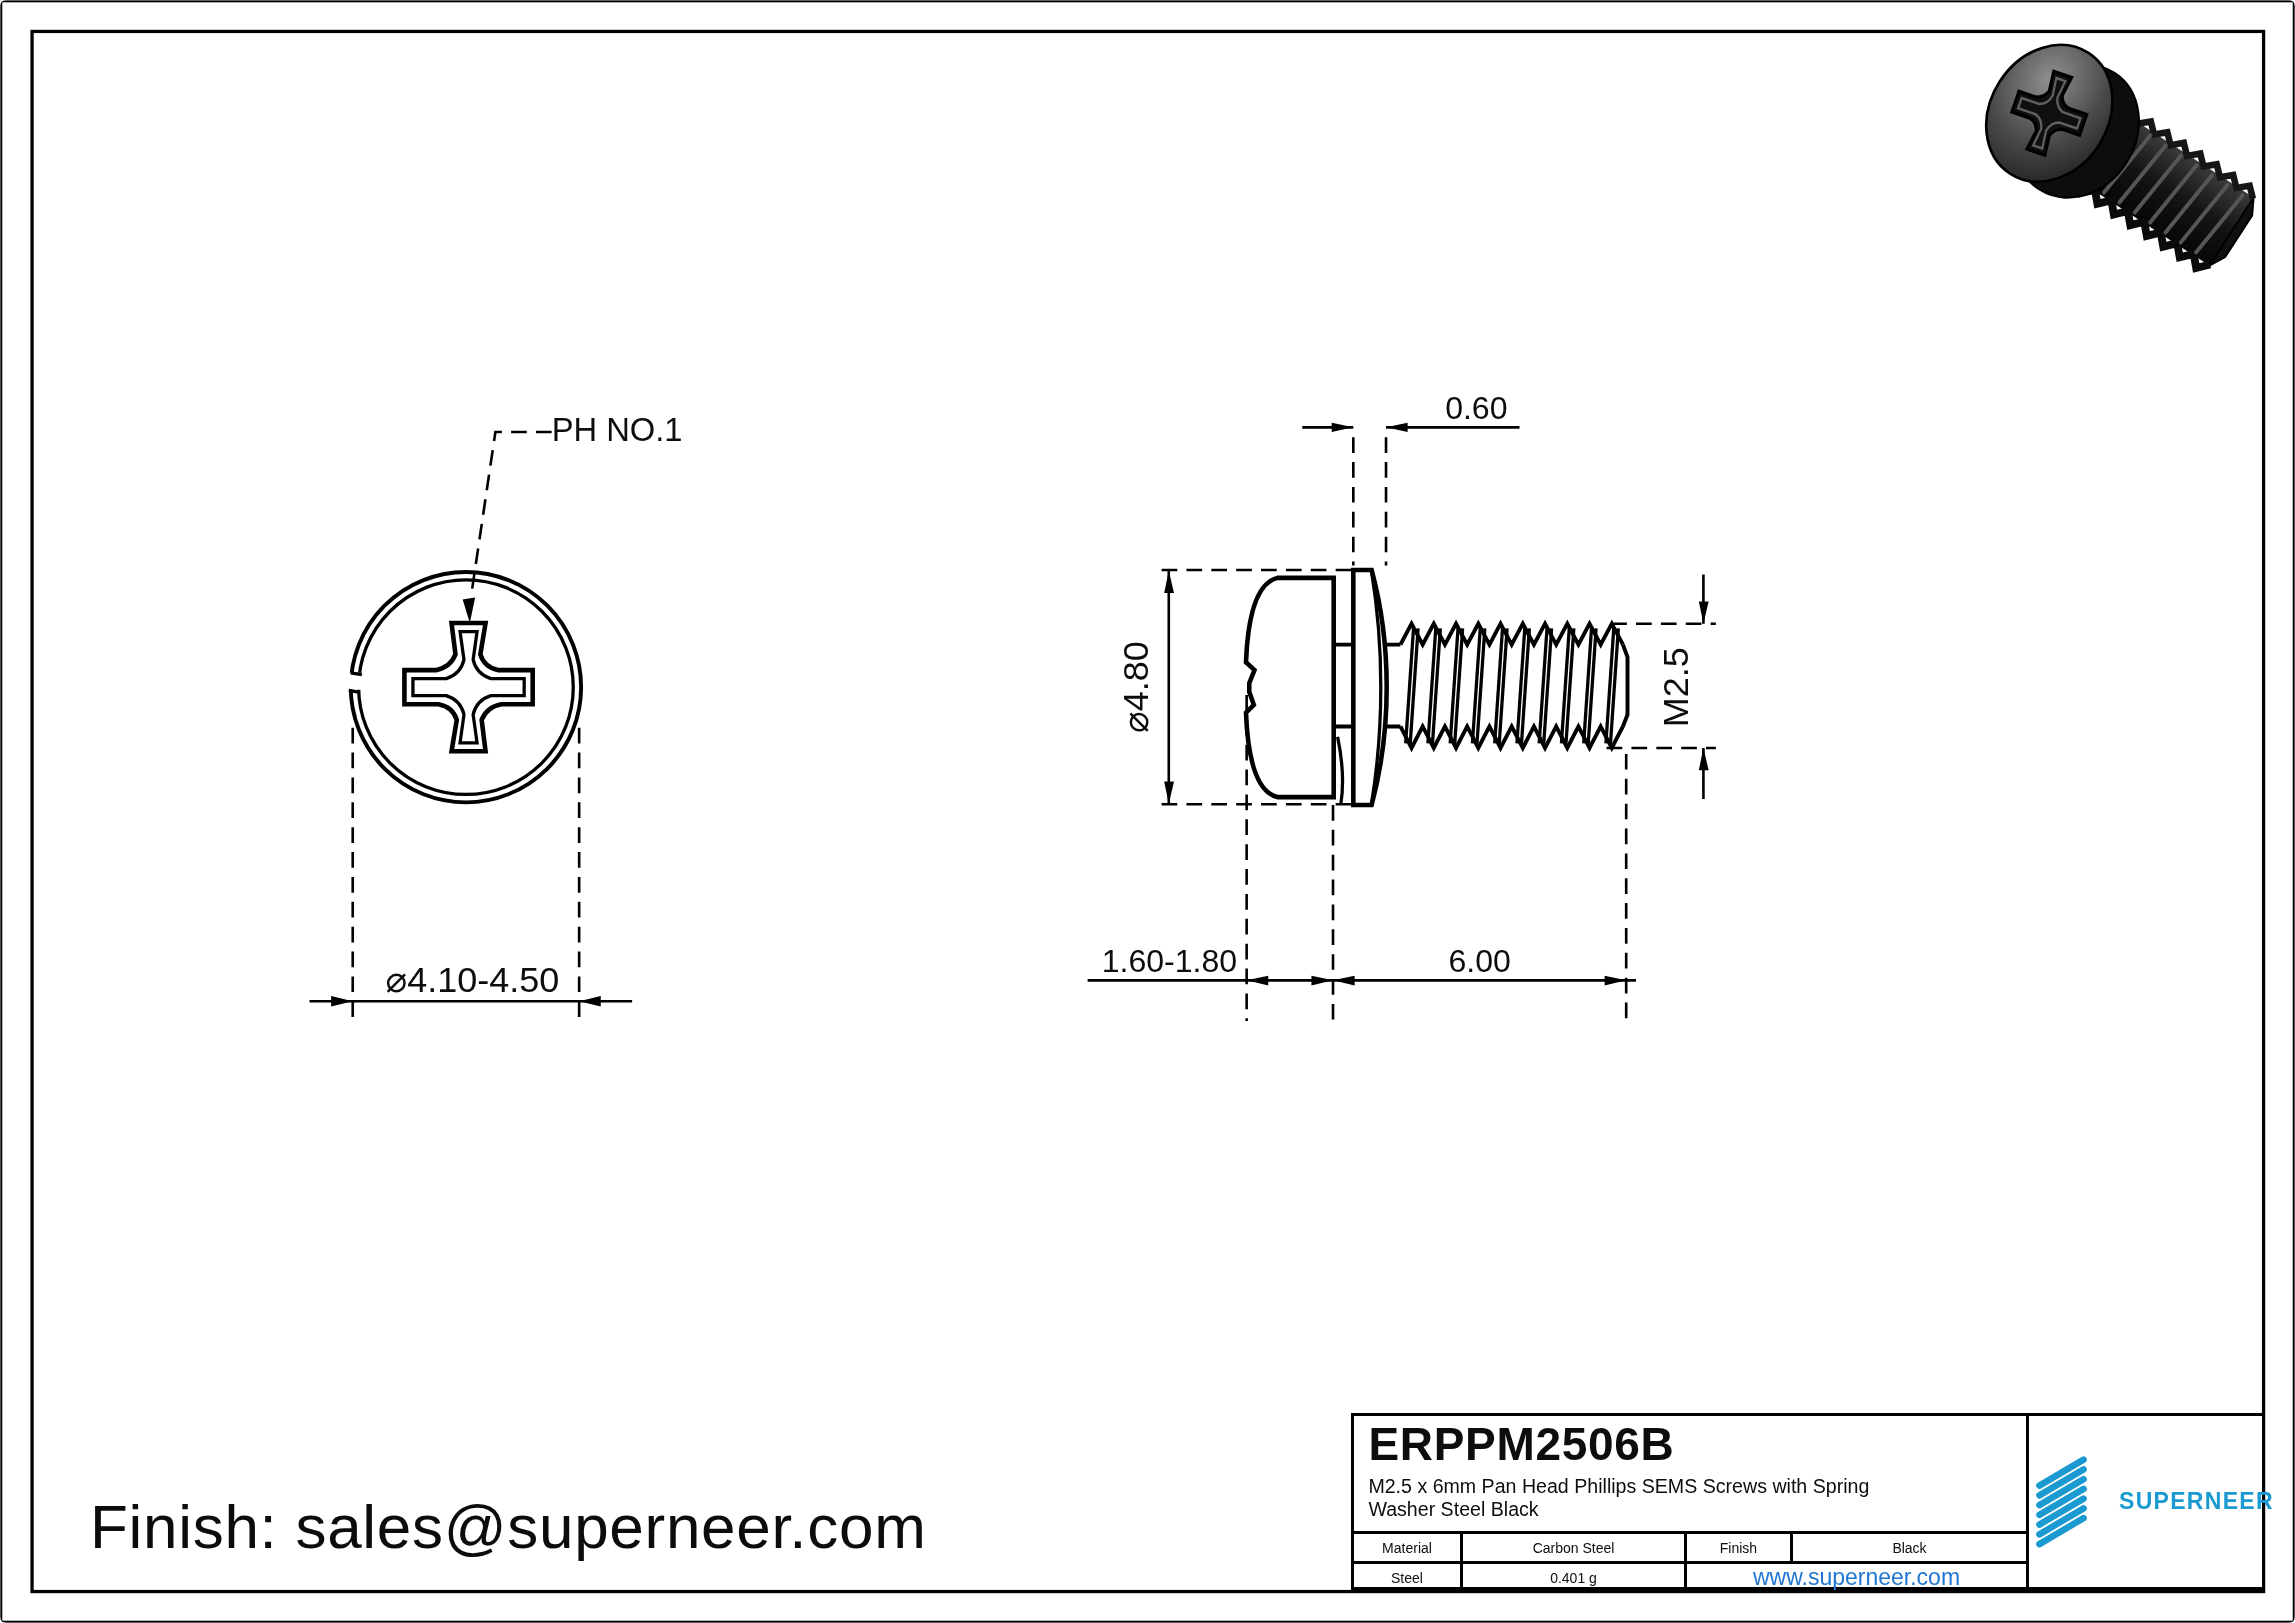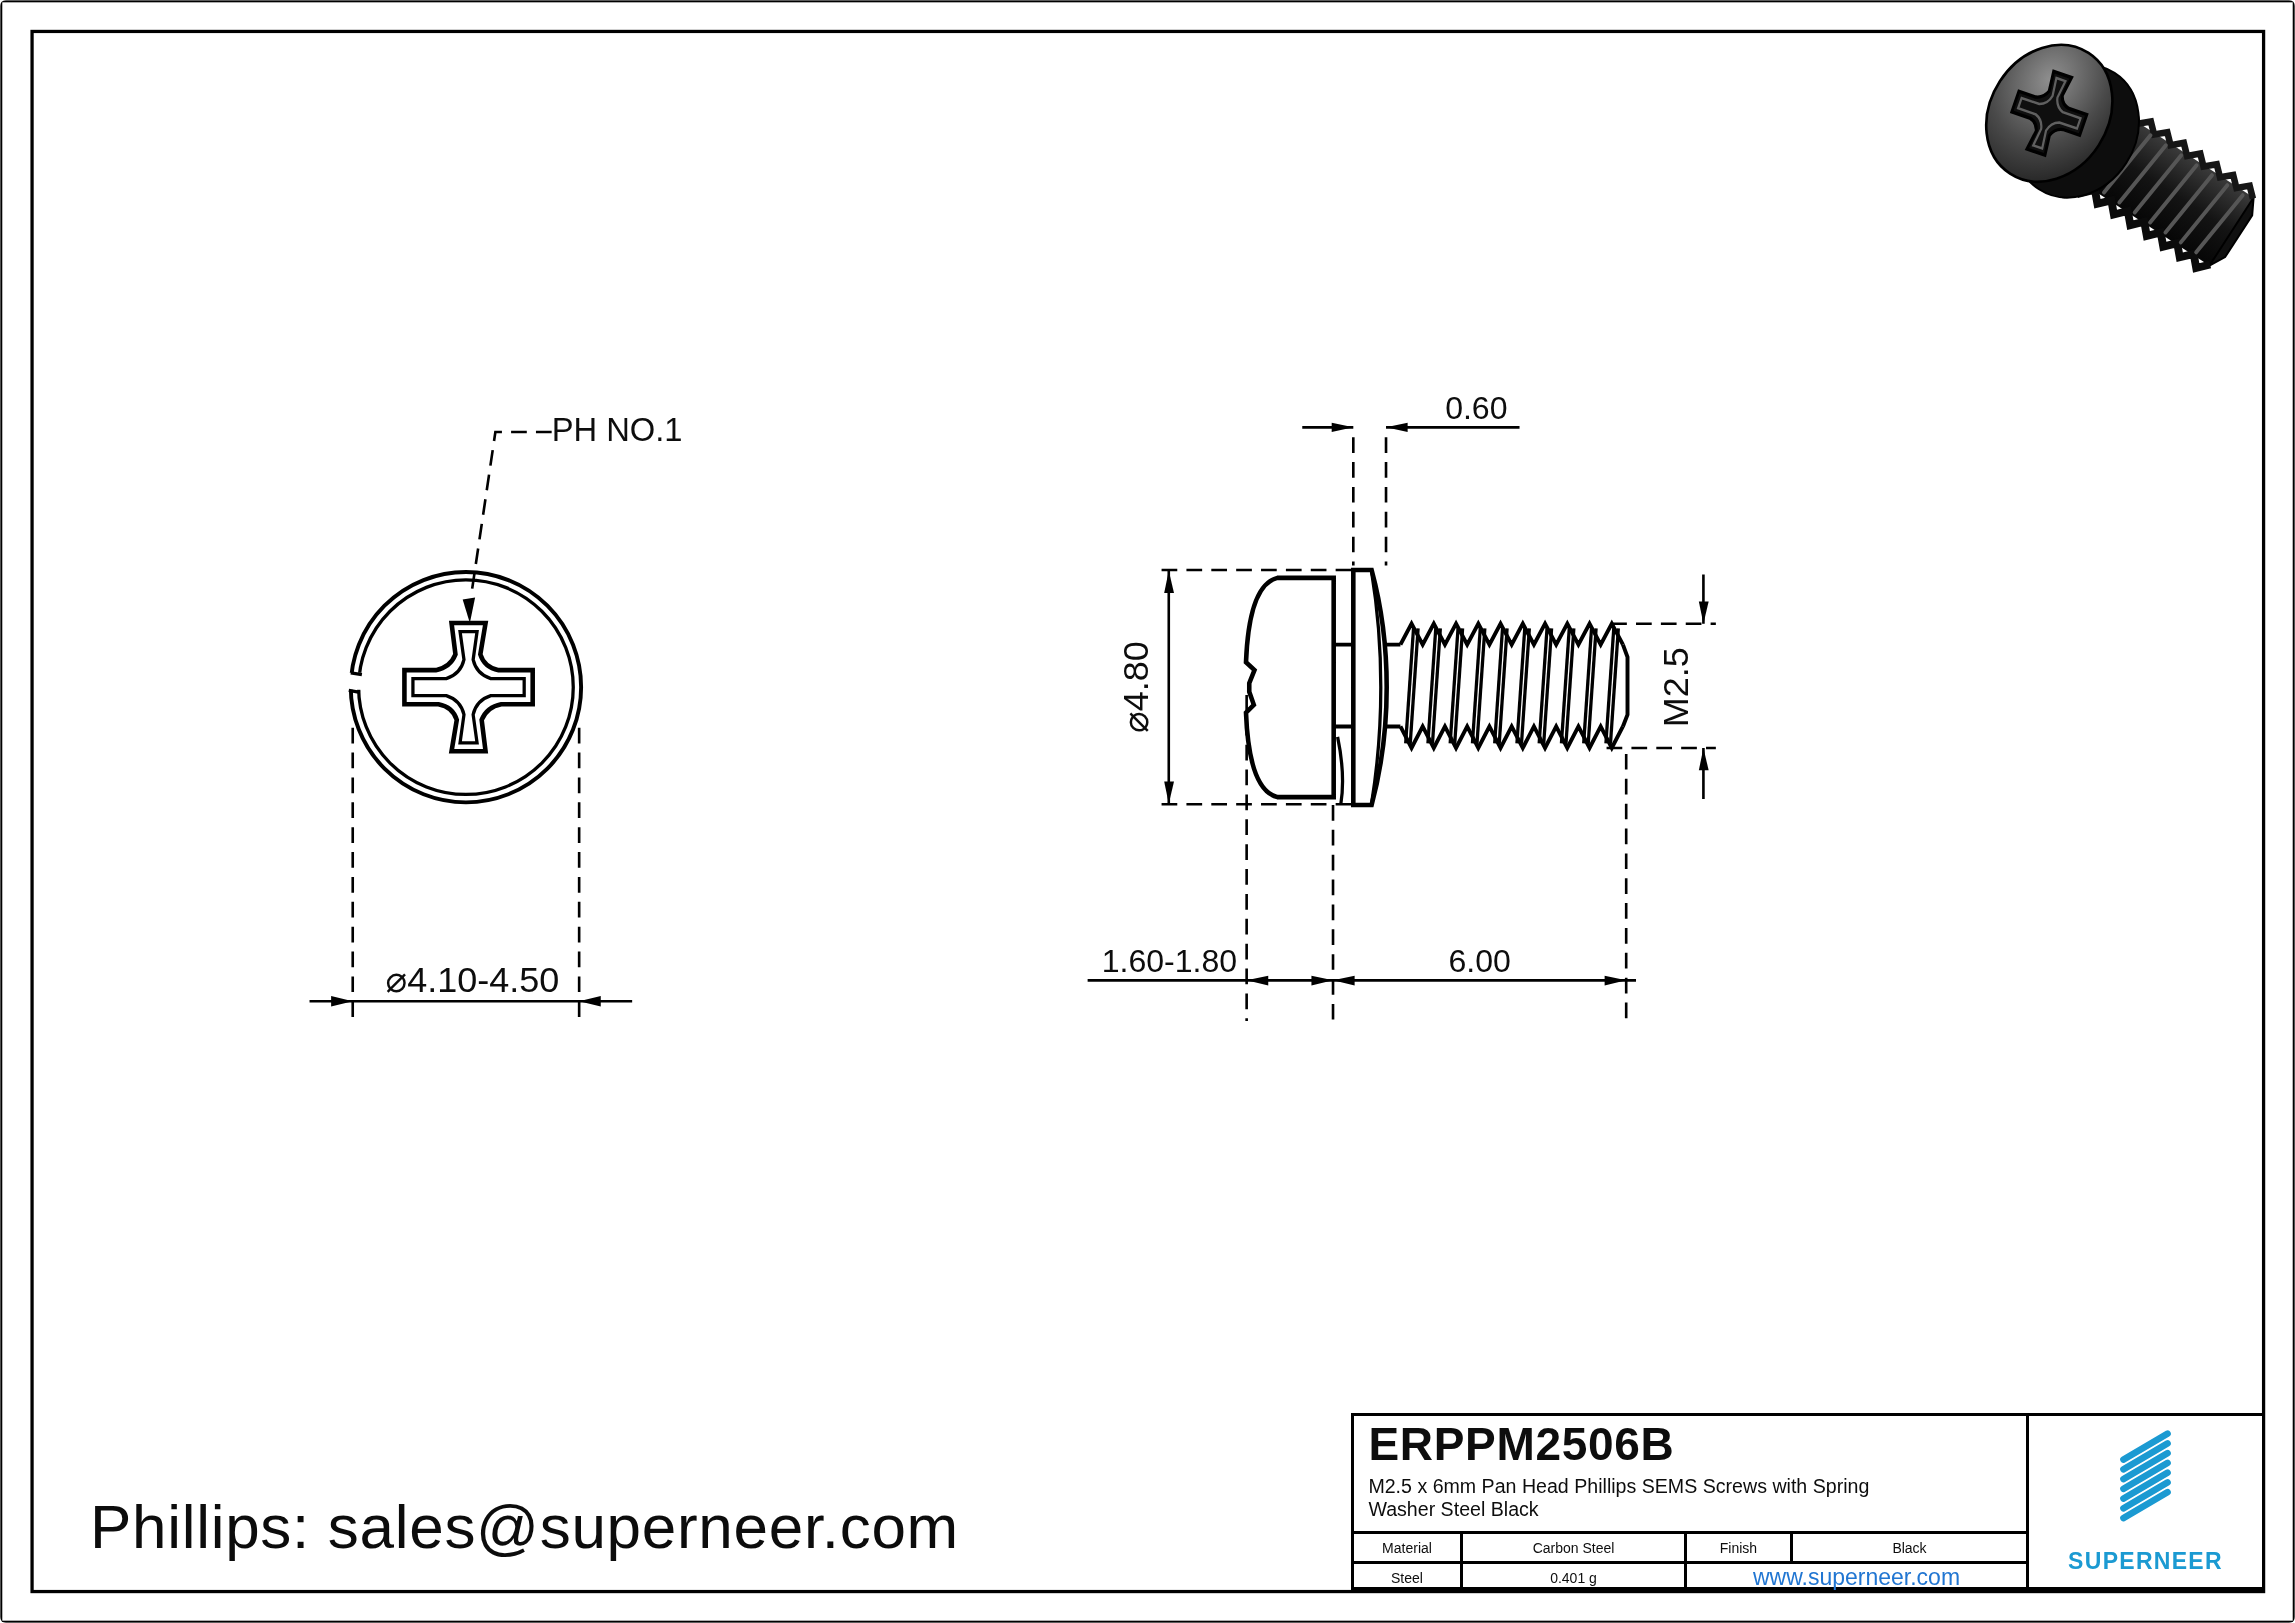--- a/index.html
+++ b/index.html
@@ -26,21 +26,21 @@
   .tb-desc{height:110px;flex:0 0 110px;padding:5.2px 11.8px 0 14.4px;box-sizing:content-box;overflow:hidden;}
   .tb-part-number{font-size:46px;font-weight:bold;line-height:1.02;margin:0;letter-spacing:0.7px;}
   .tb-description{font-size:19.6px;line-height:1.18;margin:6.5px 0 0 0;}
   .tb-row{height:27px;flex:0 0 27px;border-top:3.3px solid #000;display:flex;}
   .tb-cell{display:flex;align-items:center;justify-content:center;font-size:14px;box-sizing:border-box;}
   .tb-c1{width:109px;flex:0 0 109px;border-right:3.3px solid #000;}
   .tb-c2{width:224px;flex:0 0 224px;border-right:3.3px solid #000;}
   .tb-c3{width:106px;flex:0 0 106px;border-right:3.3px solid #000;}
   .tb-c4{flex:1;}
   .tb-url{flex:1;font-size:23px;color:#2176d2;}
-  .tb-logo{flex:1;display:flex;flex-direction:column;align-items:center;justify-content:center;gap:25px;}
+  .tb-logo{flex:1;display:flex;align-items:center;justify-content:center;gap:25px;}
   .tb-brand{font-size:23px;font-weight:bold;letter-spacing:1.3px;color:#1b9ad2;white-space:nowrap;}
 </style>
 </head>
 <body>
 
 <div id="page">
 
   <svg width="2295" height="1623" viewBox="0 0 3507 2480" style="position:absolute;left:0;top:0;">
 
     <rect x="2" y="2" width="3503" height="2476" fill="none" stroke="#000" stroke-width="3"></rect>
@@ -172,21 +172,21 @@
       <ellipse cx="28" cy="0" rx="90" ry="106" fill="#0d0d0d" stroke="#000" stroke-width="3"></ellipse>
       <ellipse cx="-22" cy="0" rx="90" ry="110" fill="url(#faceGrad)" stroke="#000" stroke-width="4"></ellipse>
 
       <g transform="translate(-22 0) rotate(-14) scale(0.56 0.64) translate(-716 -1050)">
         <path d="M690 952 H742 L734 1000 Q740 1020 762 1024 L814 1024 V1076 L766 1076 Q744 1080 736 1100 L742 1148 H690 L698 1100 Q692 1080 670 1076 L618 1076 V1024 L666 1024 Q688 1020 696 1000 Z" fill="#0f0f0f" stroke="#000" stroke-width="8"></path>
         <path d="M703 965 H729 L723 1008 Q728 1030 750 1037 L801 1037 V1063 L750 1063 Q728 1070 723 1092 L729 1135 H703 L709 1092 Q704 1070 682 1063 L631 1063 V1037 L682 1037 Q704 1030 709 1008 Z" fill="none" stroke="#606060" stroke-width="6"></path>
       </g>
     </g>
   </svg>
 
-  <div id="contact-line">Phillips: sales@superneer.com</div>
+  <div id="contact-line">Finish: sales@superneer.com</div>
 
   <div id="title-block">
     <div class="tb-left">
       <div class="tb-desc">
         <h1 class="tb-part-number">ERPPM2506B</h1>
         <p class="tb-description">
           <span>M2.5 x 6mm Pan Head Phillips SEMS Screws with Spring</span><br>
           <span>Washer Steel Black</span>
         </p>
       </div>

